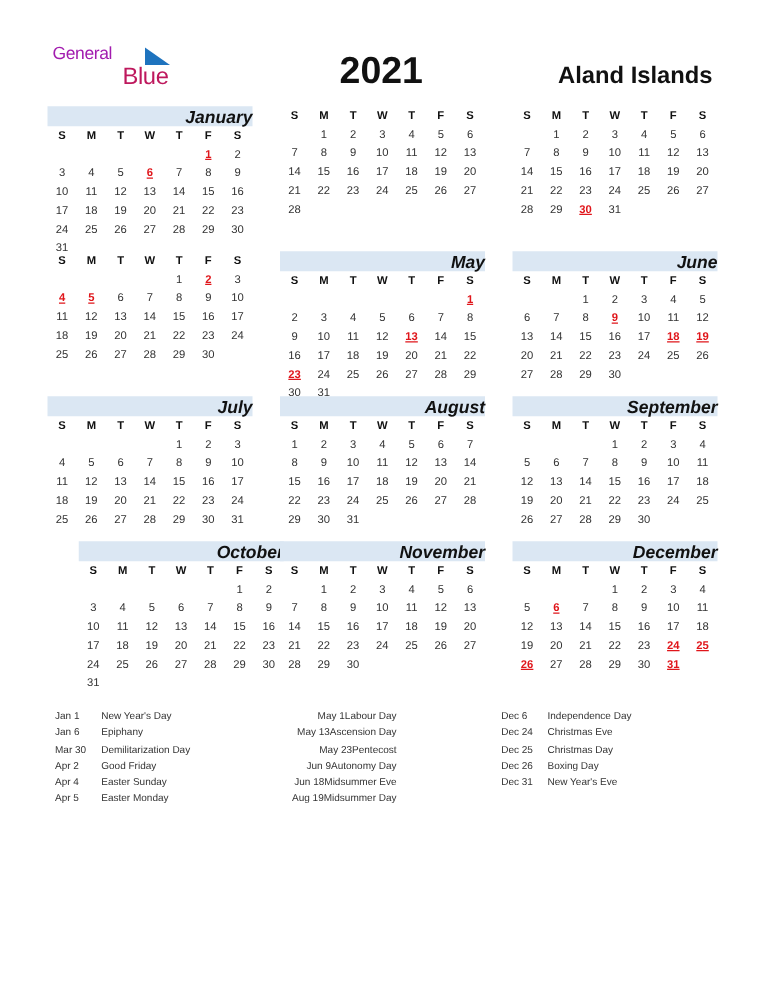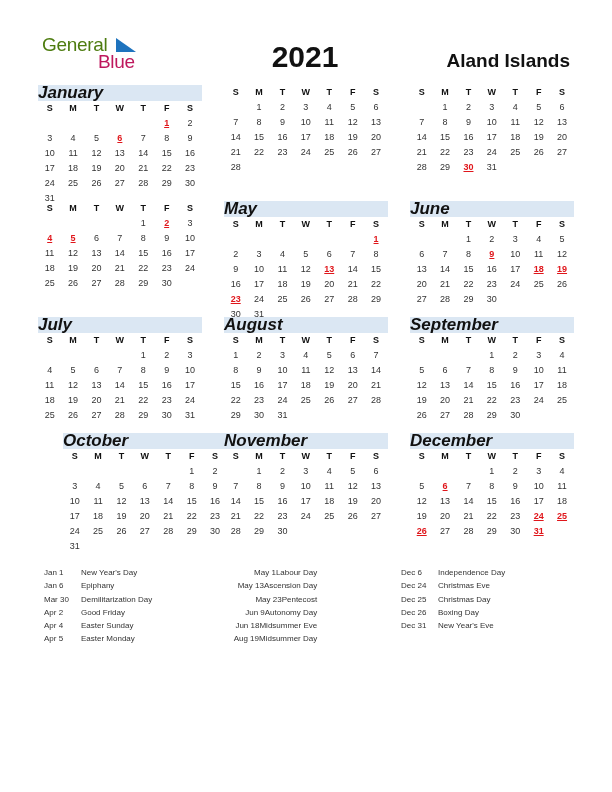--- a/index.html
+++ b/index.html
@@ -1,24 +1,24 @@
 <!DOCTYPE html>
 <html><head>
 <meta charset="utf-8">
 <style>
   html, body { margin:0; padding:0; background:#fff; }
   body { width:612px; height:792px; position:relative; font-family:"Liberation Sans", sans-serif; color:#222; overflow:hidden; }
   .logo { position:absolute; left:42px; top:34px; width:100px; height:40px; }
-  .logo .general { position:absolute; left:0; top:0; font-size:19px; color:#4d7c0f; letter-spacing:-0.3px; }
+  .logo .general { position:absolute; left:0; top:0; font-size:14px; color:#a21caf; letter-spacing:-0.3px; }
   .logo .blue { position:absolute; left:56px; top:17px; font-size:19px; color:#be185d; letter-spacing:-0.3px; }
   .logo .tri { position:absolute; left:74px; top:4px; width:0; height:0; border-left:20px solid #1e73be; border-top:14px solid transparent; }
   .year { position:absolute; left:250px; top:40px; width:110px; text-align:center; font-size:30px; font-weight:bold; color:#111; }
   .country { position:absolute; left:420px; top:50px; width:150px; text-align:right; font-size:19px; font-weight:bold; color:#111; }
   .month { position:absolute; width:164px; }
-  .mhead { height:16px; background:#dbe7f3; text-align:left; font-size:17px; font-weight:bold; font-style:italic; line-height:16px; color:#111; }
+  .mhead { height:16px; background:#dbe7f3; text-align:right; font-size:14px; font-weight:bold; font-style:italic; line-height:16px; color:#111; }
   .grid { display:grid; grid-template-columns:repeat(7, 23.4px); }
   .dow { font-size:9px; font-weight:bold; text-align:center; height:15px; line-height:15px; color:#111; }
   .day { font-size:9px; text-align:center; height:15px; line-height:15px; color:#333; }
   .day.hol { color:#e0161b; font-weight:bold; text-decoration:underline; }
   .hols { position:absolute; top:566px; font-size:8px; color:#333; }
   .hrow { height:13.3px; line-height:13.3px; white-space:nowrap; }
   .hdate { display:inline-block; width:37px; }
 </style>
 </head>
 <body>

